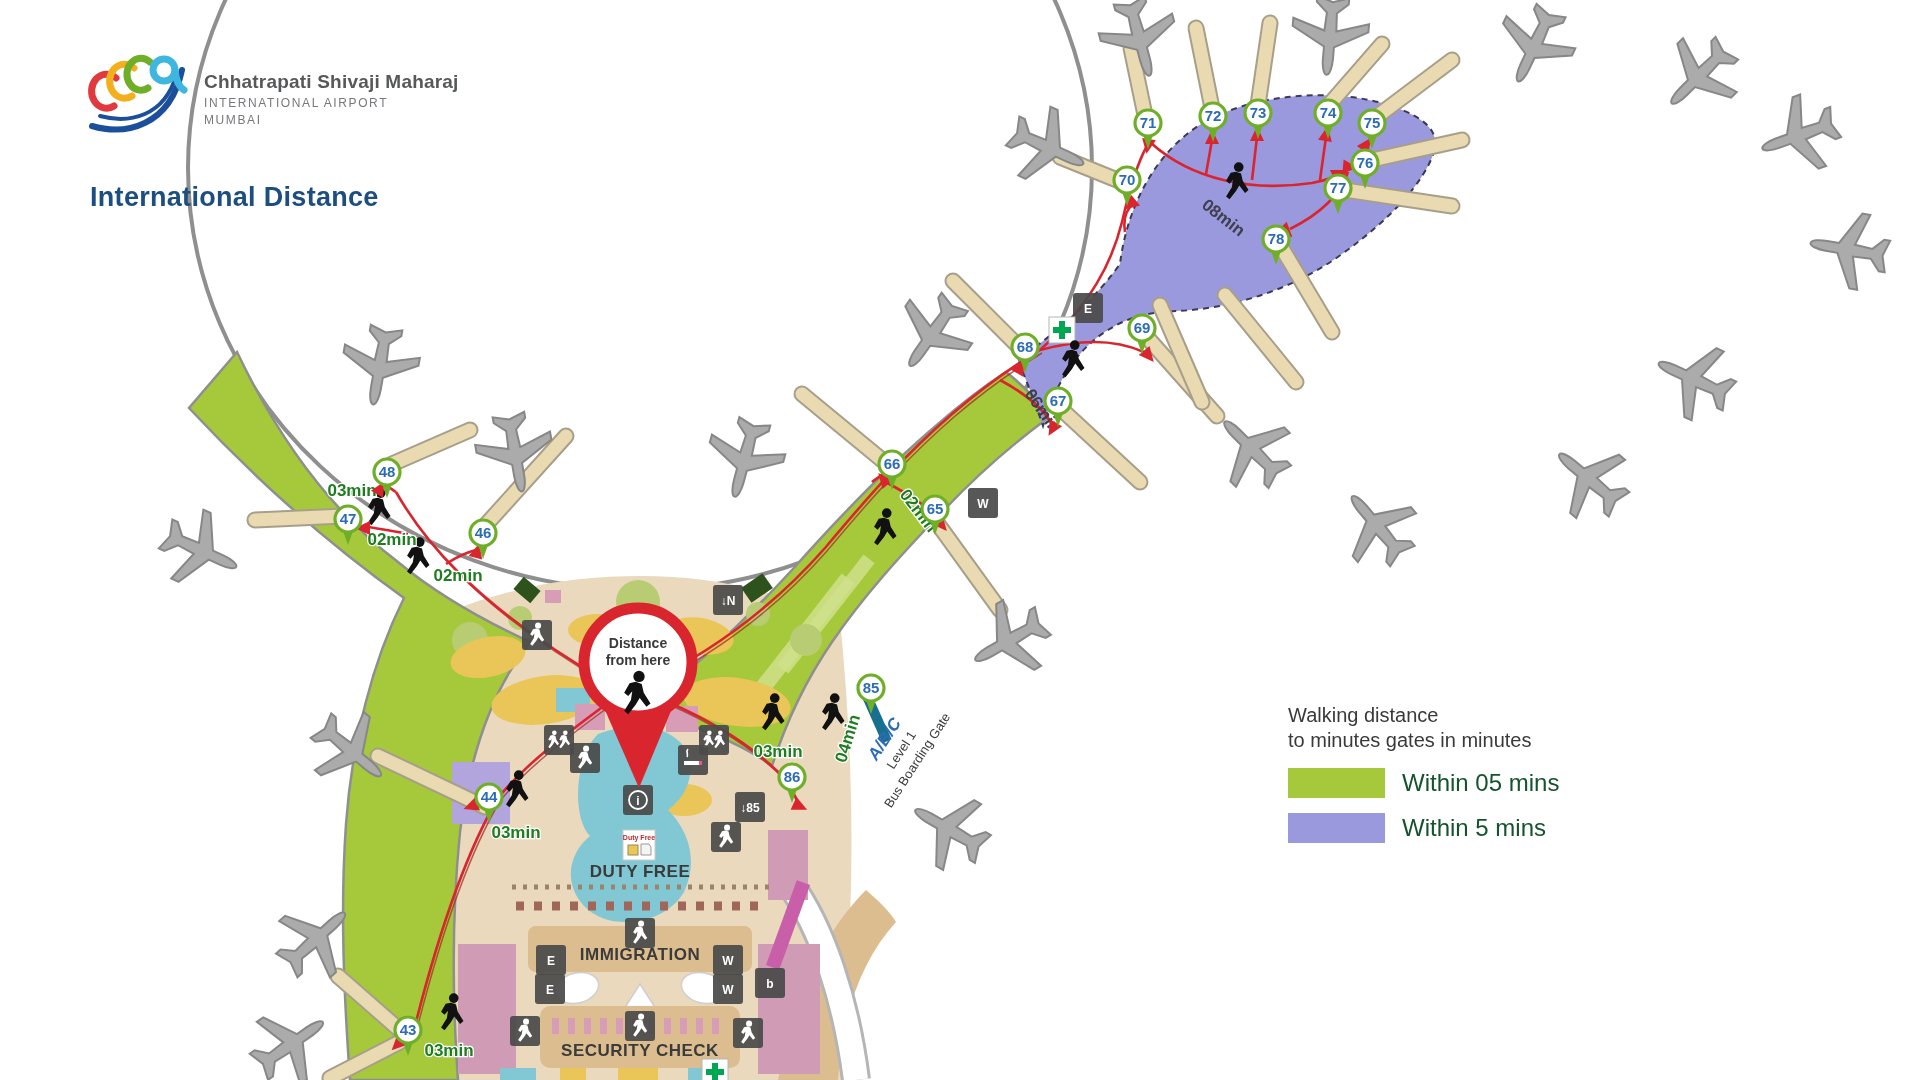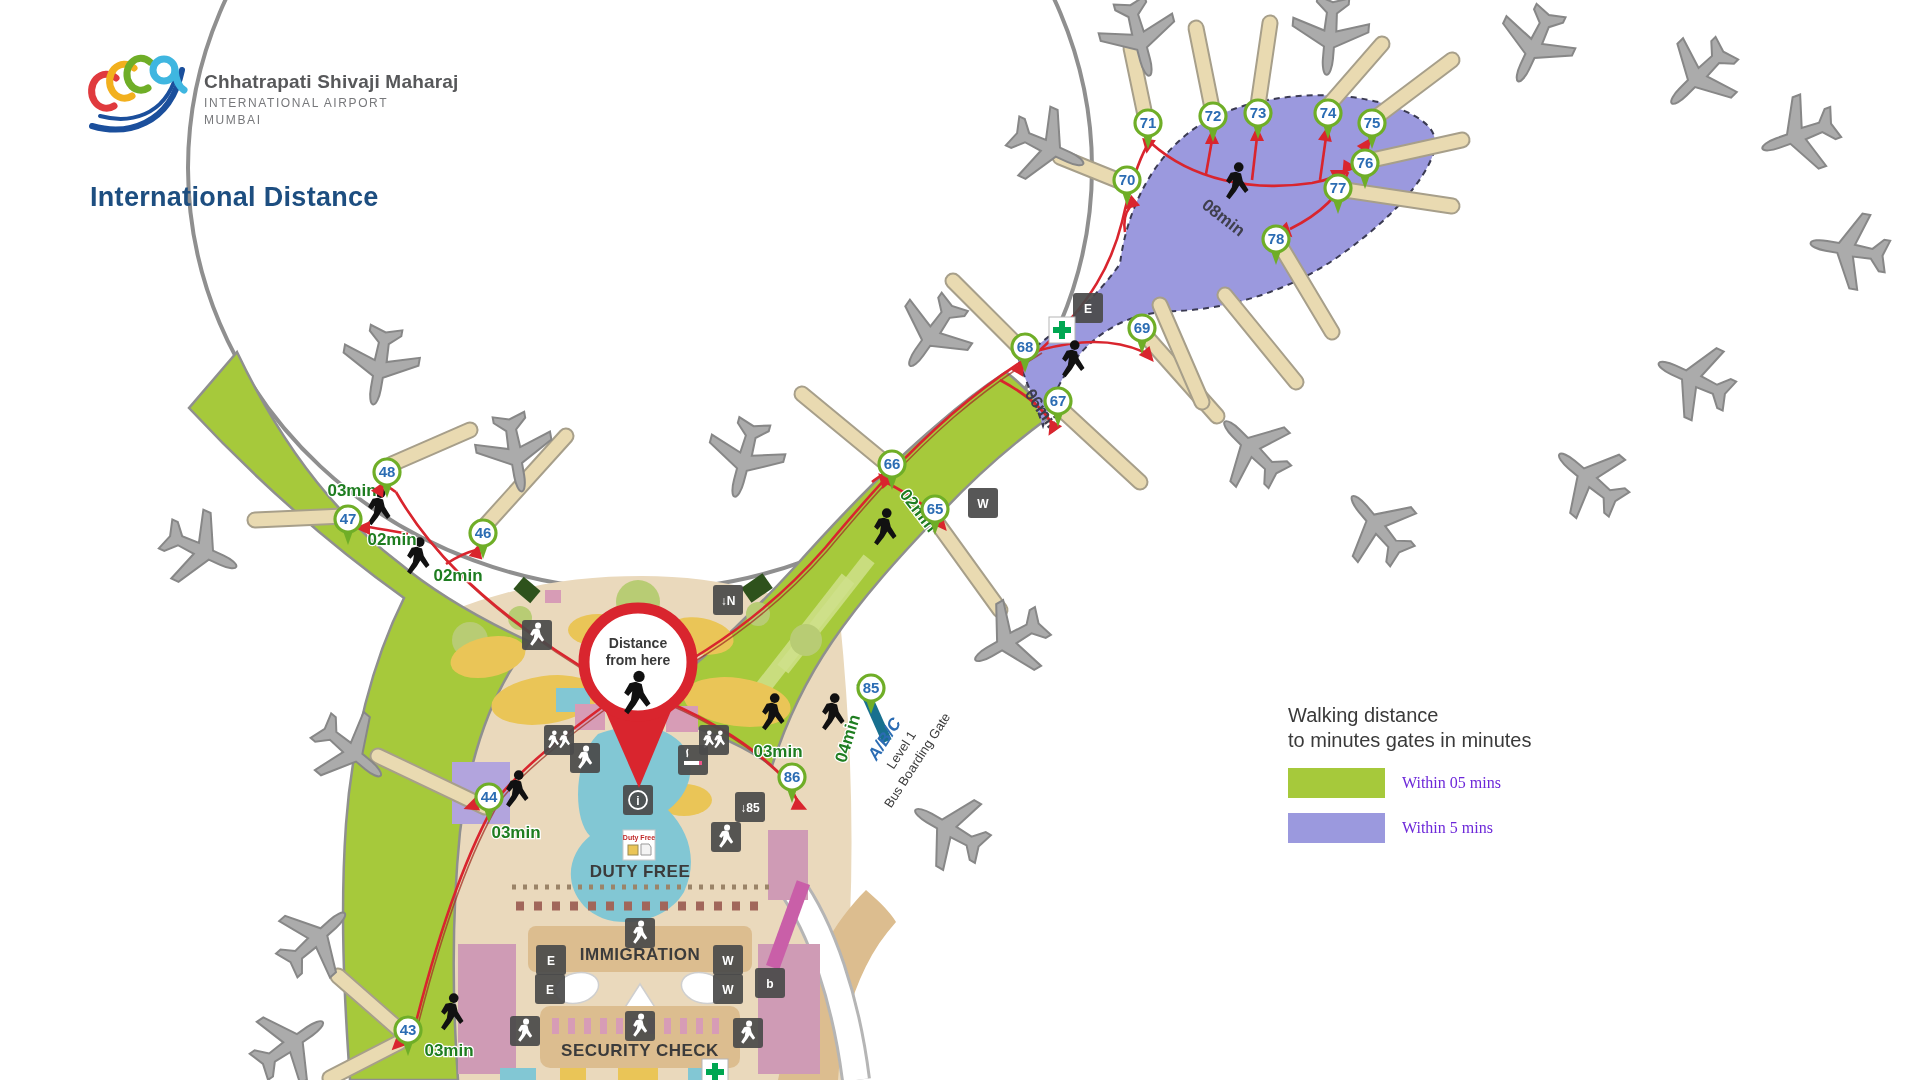--- a/index.html
+++ b/index.html
@@ -11,21 +11,21 @@
   .brand{margin-left:14px;margin-top:22px;}
   .brand-name{font-size:19px;font-weight:bold;color:var(--text_dark);letter-spacing:.2px;}
   .brand-sub{font-size:12px;color:var(--gray_sub);letter-spacing:1.6px;margin-top:3px;}
   .terminal-title{position:absolute;left:90px;top:178px;color:var(--navy);
     font-size:27px;font-weight:bold;line-height:1.45;letter-spacing:.3px;}
   
   .legend{position:absolute;left:1288px;top:674px;margin-top:29px;}
   .legend-title{font-size:20px;color:#3a3a3a;line-height:1.25;}
   .legend-row{display:flex;align-items:center;margin-top:15px;}
   .swatch{width:97px;height:30px;margin-right:17px;}
-  .legend-label{font-size:16px;color:#6d28d9;font-family:Liberation Serif, serif;}
+  .legend-label{font-size:24px;color:#14532d;}
   
   .forecourt{fill:#ffffff;stroke:var(--road);stroke-width:4;}
   .hub-base{fill:var(--tan);}
   .zone-green{fill:var(--green);stroke:#8f8f8f;stroke-width:2.5;}
   .zone-purple{fill:var(--purple);stroke:#3a3a52;stroke-width:2;stroke-dasharray:6 5;}
   .stripe-light{fill:var(--green_light);opacity:.85;}
   .tan-wedge{fill:var(--tan_dark);}
   .road-under{fill:none;stroke:#b5b5b5;stroke-width:30;}
   .road-over{fill:none;stroke:#ffffff;stroke-width:24;}
   .blk-olive{fill:var(--olive);}

